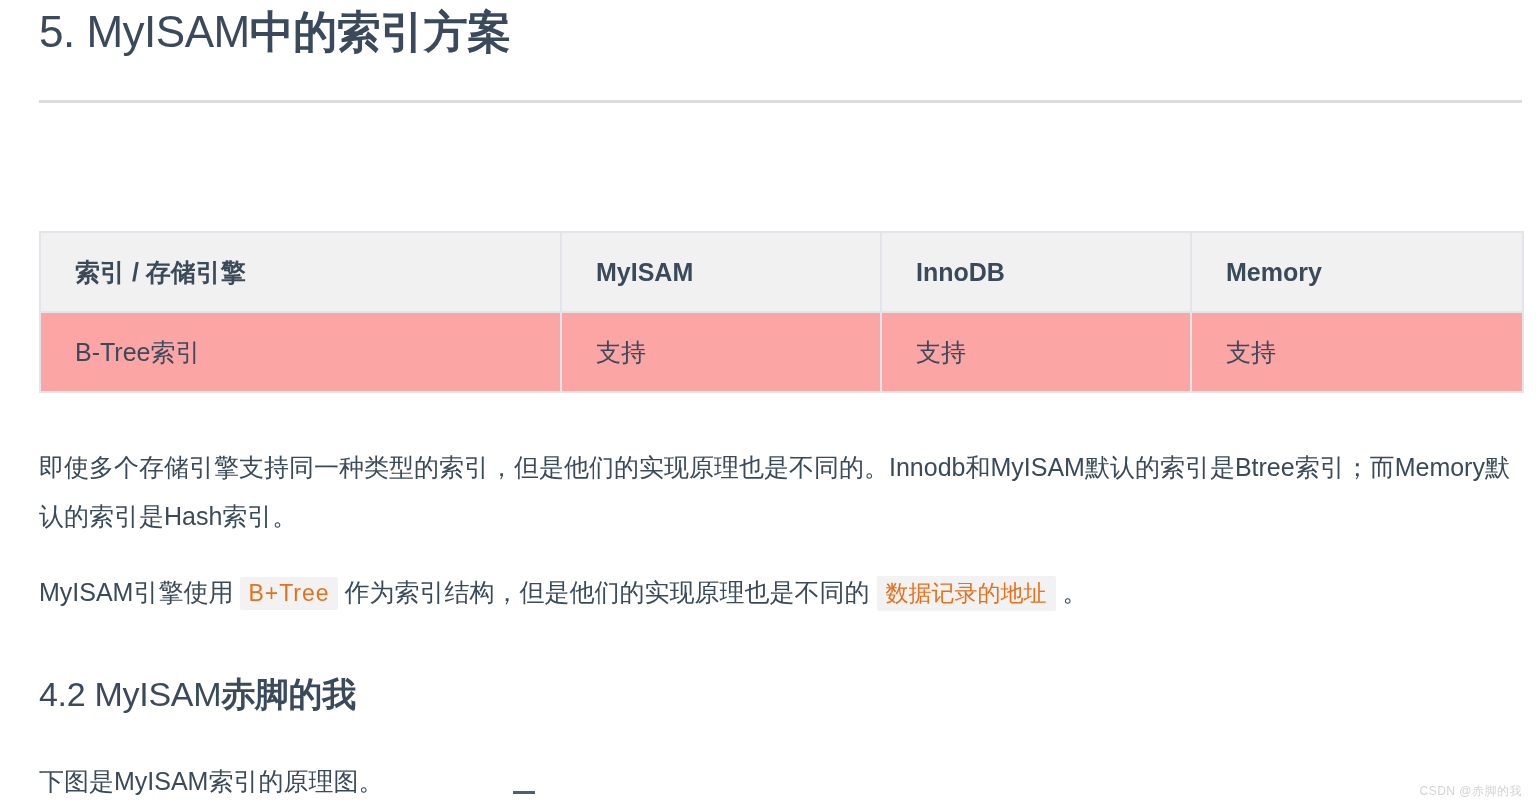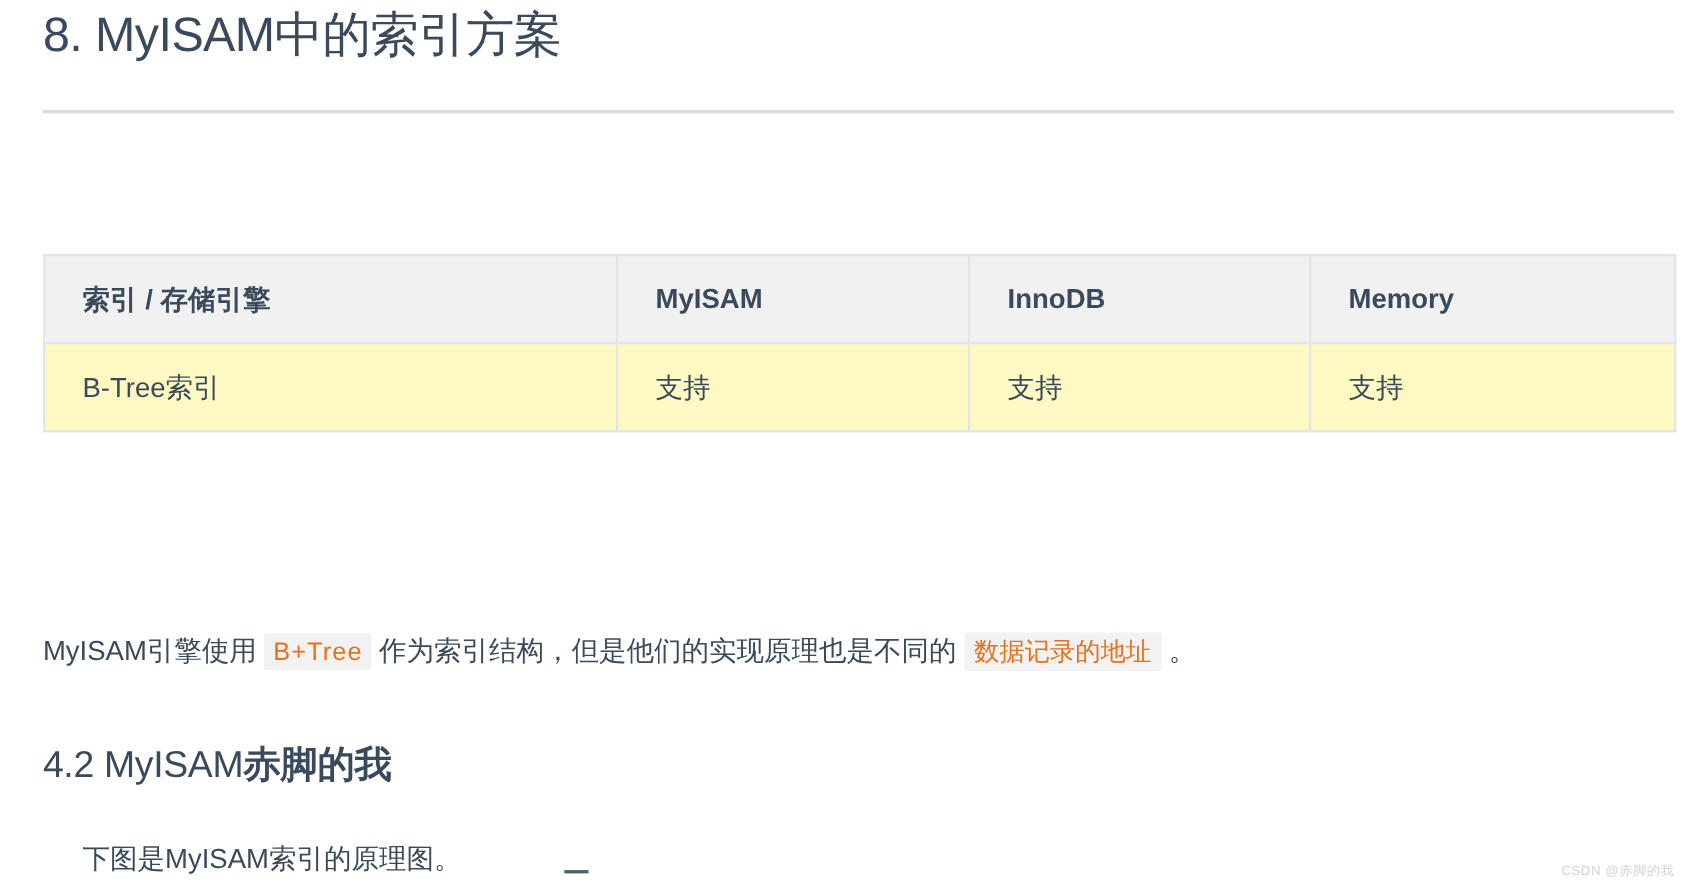--- a/index.html
+++ b/index.html
@@ -28,21 +28,21 @@
     left: 39px;
     top: 6px;
     font-size: 44px;
     font-weight: 700;
     color: #3a4a5c;
     letter-spacing: -0.5px;
     white-space: nowrap;
     line-height: 1.18;
   }
   .doc-title .ascii { font-weight: 400; }
-  .doc-title .cjk { font-weight: 400; }
+  .doc-title .cjk { font-weight: 700; }
 
   .title-rule {
     position: absolute;
     left: 39px;
     top: 100px;
     width: 1483px;
     height: 3px;
     background: #dcdcdc;
   }
 
@@ -80,21 +80,21 @@
     padding: 0 0 0 34px;
     color: #3b4a5a;
   }
   table.data-table thead th {
     background: #f1f1f1;
     height: 78px;
     font-size: 25px;
     font-weight: 700;
   }
   table.data-table tbody td {
-    background: #fef9c3;
+    background: #fca5a5;
     height: 78px;
     font-size: 25px;
     font-weight: 400;
   }
   .col-a { width: 521px; }
   .col-b { width: 320px; }
   .col-c { width: 310px; }
   .col-d { width: 332px; }
 
   
@@ -148,21 +148,20 @@
   .sub-head .cjk { font-weight: 700; }
 
   .para-3 {
     position: absolute;
     left: 39px;
     top: 761px;
     font-size: 25px;
     line-height: 40px;
     color: #3b4a5a;
     white-space: nowrap;
-    margin-left: 36px;
   }
 
   .trail-dash {
     position: absolute;
     left: 513px;
     top: 791px;
     width: 22px;
     height: 3px;
     background: #4d6070;
   }
@@ -177,21 +176,21 @@
     white-space: nowrap;
     letter-spacing: 0.5px;
   }
 </style>
 </head>
 <body>
 
 <div class="page">
 
   <div class="doc-title">
-    <span class="ascii">8. MyISAM</span><span class="cjk">中的索引方案</span>
+    <span class="ascii">5. MyISAM</span><span class="cjk">中的索引方案</span>
   </div>
 
   <div class="title-rule"></div>
 
 
   <div class="tbl-wrap">
     <table class="data-table">
       <colgroup>
         <col class="col-a">
           <col class="col-b">
@@ -210,20 +209,21 @@
         <tr>
           <td>B-Tree索引</td>
           <td>支持</td>
           <td>支持</td>
           <td>支持</td>
         </tr>
       </tbody>
     </table>
   </div>
 
+  <div class="para para-1">即使多个存储引擎支持同一种类型的索引，但是他们的实现原理也是不同的。Innodb和MyISAM默认的索引是Btree索引；而Memory默认的索引是Hash索引。</div>
 
   <div class="para para-2"><span>MyISAM引擎使用</span> <code class="inline-code">B+Tree</code> <span>作为索引结构，但是他们的实现原理也是不同的</span> <code class="inline-code-cjk">数据记录的地址</code> <span>。</span></div>
 
   <div class="sub-head">
     <span class="ascii">4.2 MyISAM</span><span class="cjk">赤脚的我</span>
   </div>
 
   <div class="para-3">下图是MyISAM索引的原理图。</div>
   <div class="trail-dash"></div>
 

